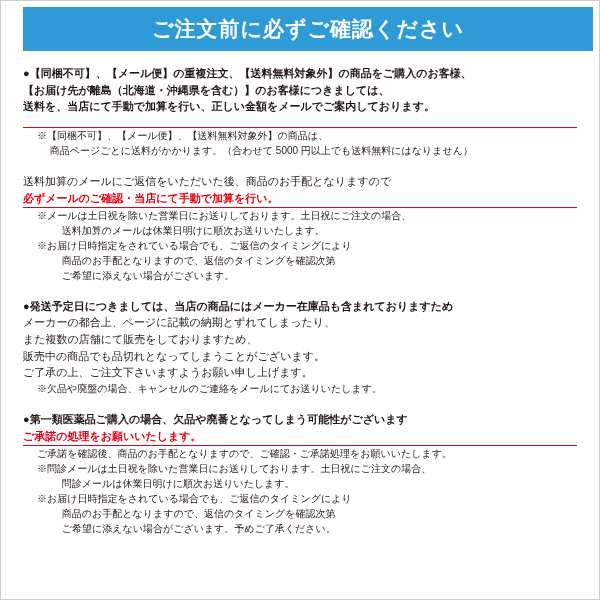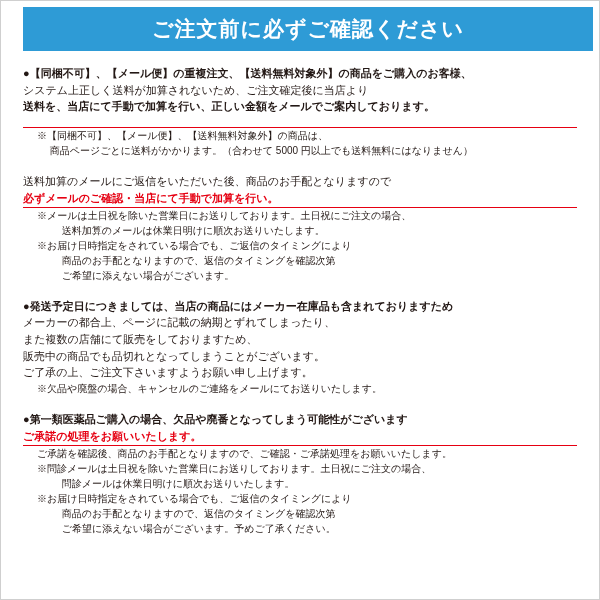--- a/index.html
+++ b/index.html
@@ -79,21 +79,21 @@
 <div class="page">
 
   <div class="header-bar">
     <div class="header-title">ご注文前に必ずご確認ください</div>
   </div>
 
   <div class="body-area">
 
     <div class="section">
       <div class="line bold">●【同梱不可】、【メール便】の重複注文、【送料無料対象外】の商品をご購入のお客様、</div>
-      <div class="line">システム上正しく送料が加算されないため、ご注文確定後に当店より</div>
+      <div class="line bold">【お届け先が離島（北海道・沖縄県を含む）】のお客様につきましては、</div>
       <div class="line bold u-red">送料を、当店にて手動で加算を行い、正しい金額をメールでご案内しております。</div>
       <div class="note note-indent">※【同梱不可】、【メール便】、【送料無料対象外】の商品は、</div>
       <div class="note note-indent">　 商品ページごとに送料がかかります。（合わせて 5000 円以上でも送料無料にはなりません）</div>
     </div>
 
     <div class="section">
       <div class="line">送料加算のメールにご返信をいただいた後、商品のお手配となりますので</div>
       <div class="line bold red-u">必ずメールのご確認・当店にて手動で加算を行い。</div>
       <div class="note note-indent">※メールは土日祝を除いた営業日にお送りしております。土日祝にご注文の場合、</div>
       <div class="note note-indent2">　 送料加算のメールは休業日明けに順次お送りいたします。</div>

